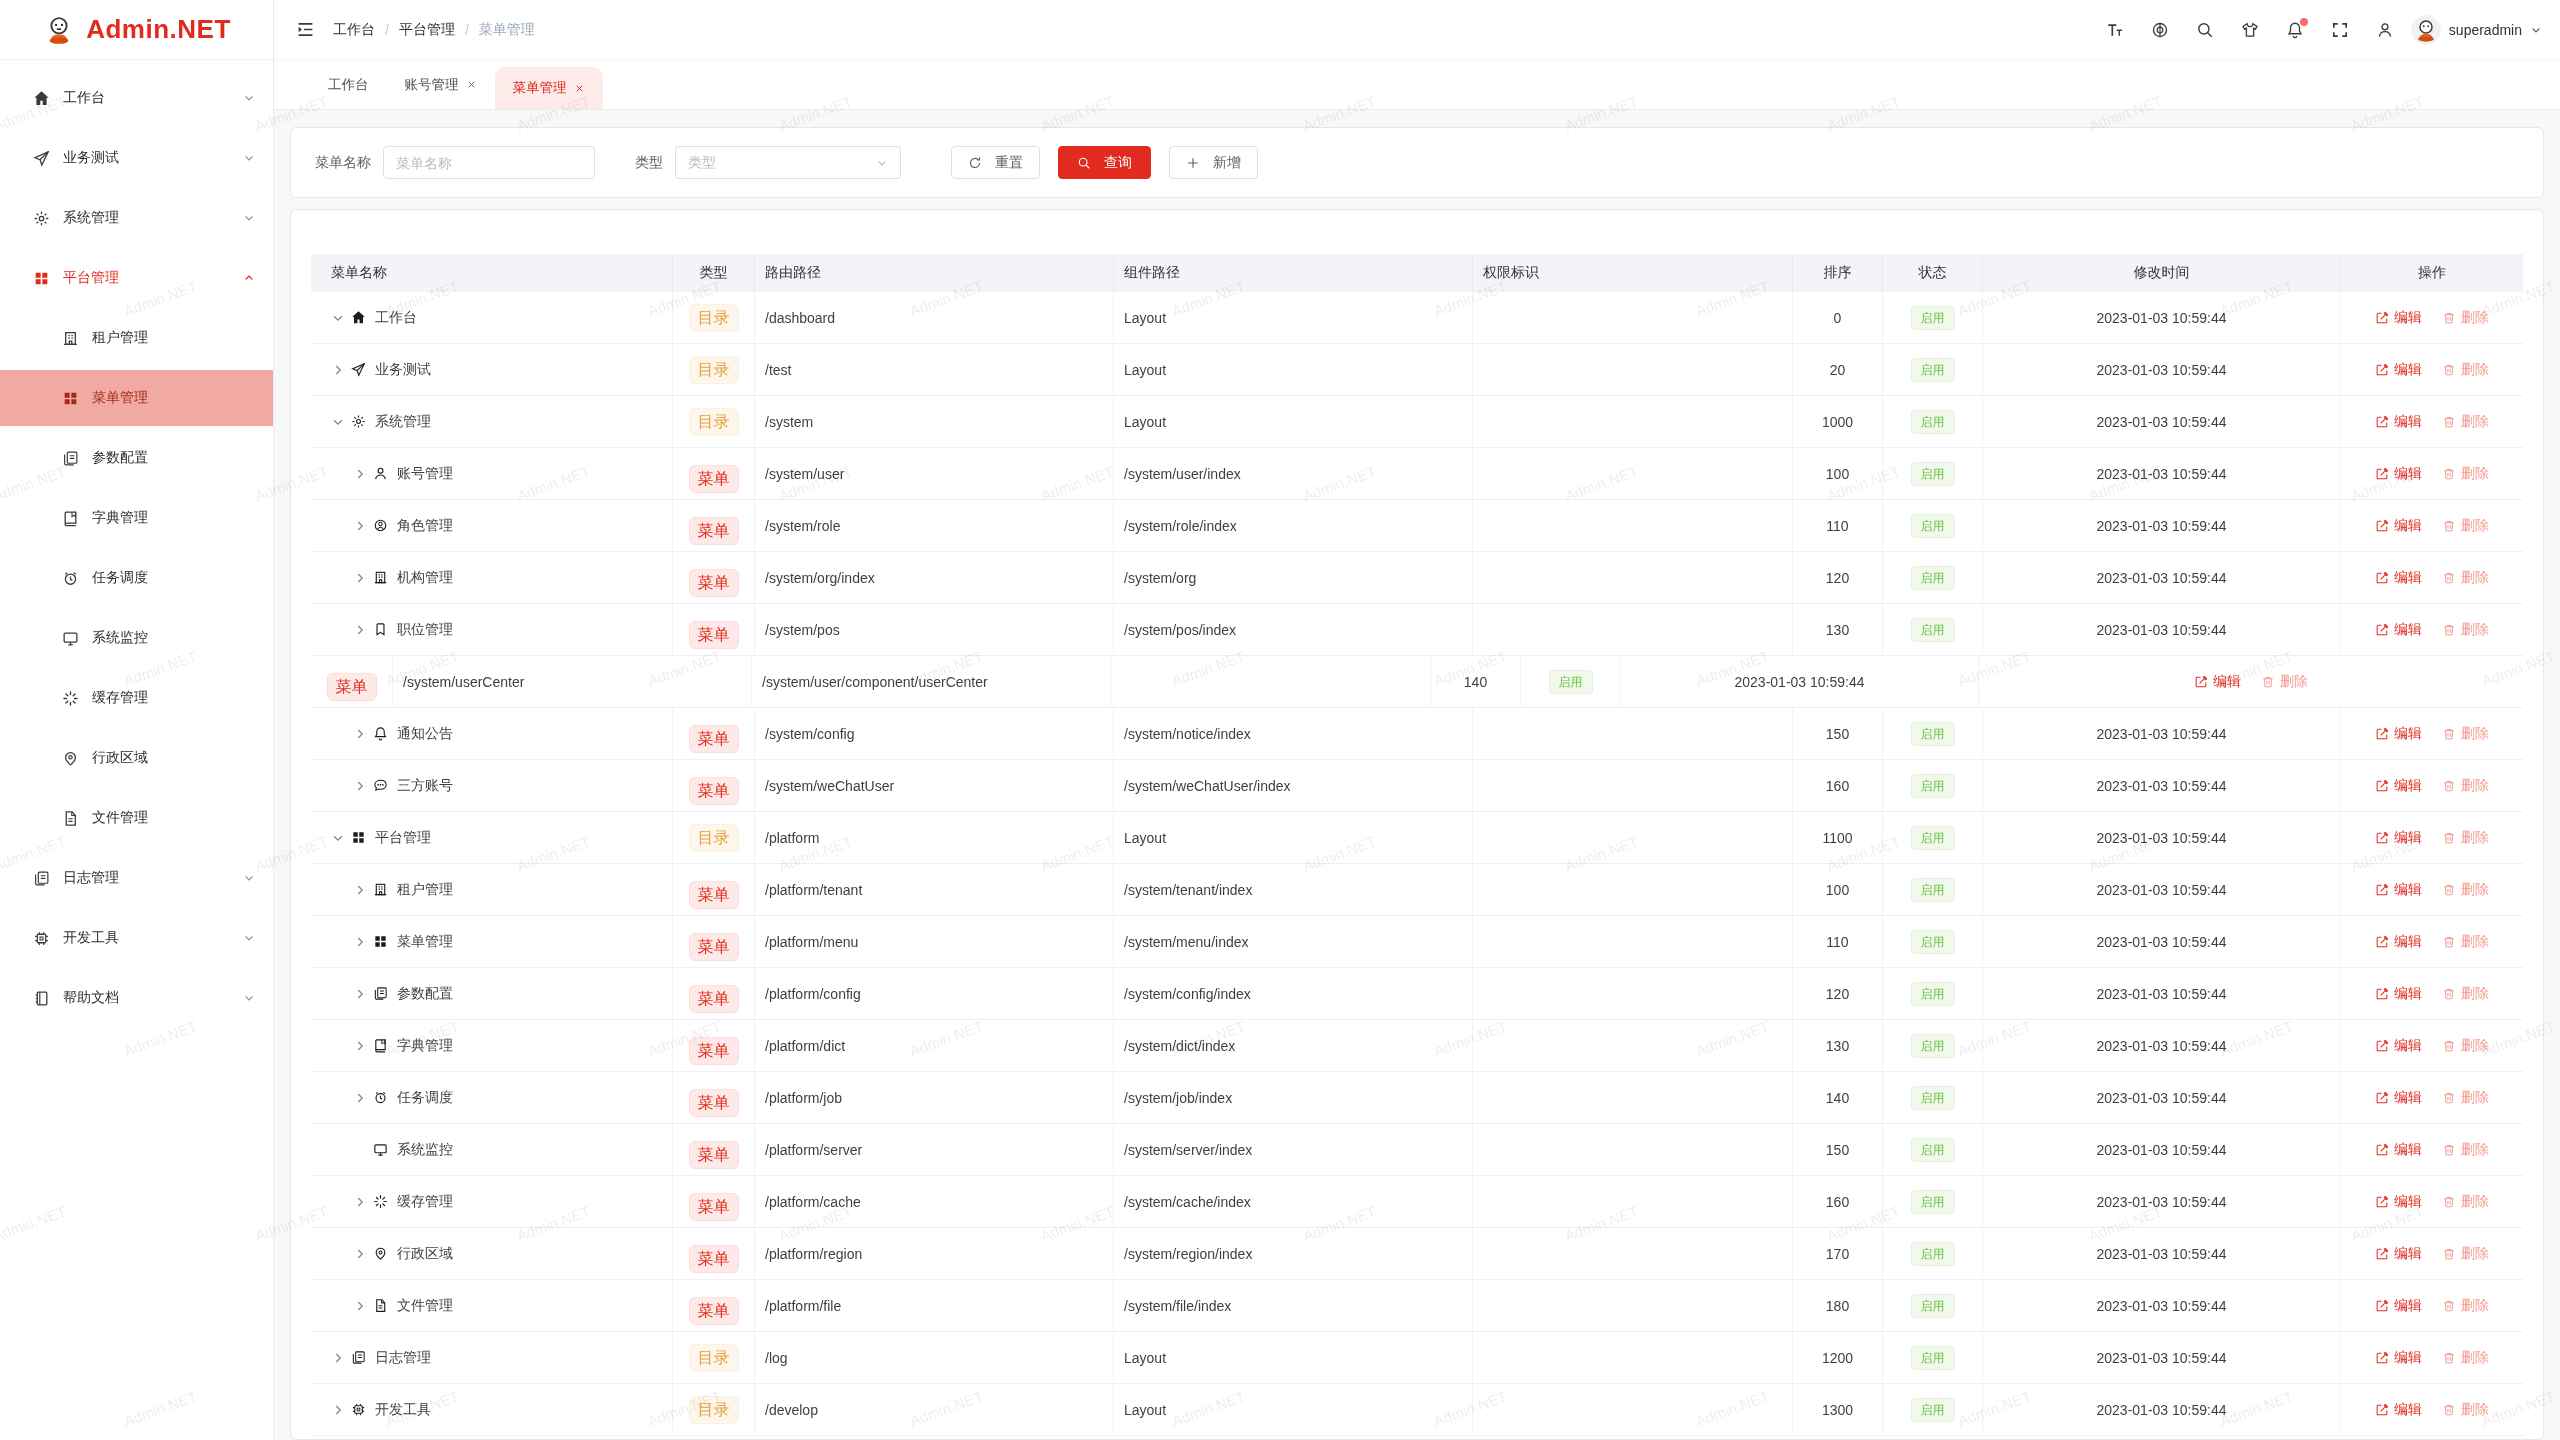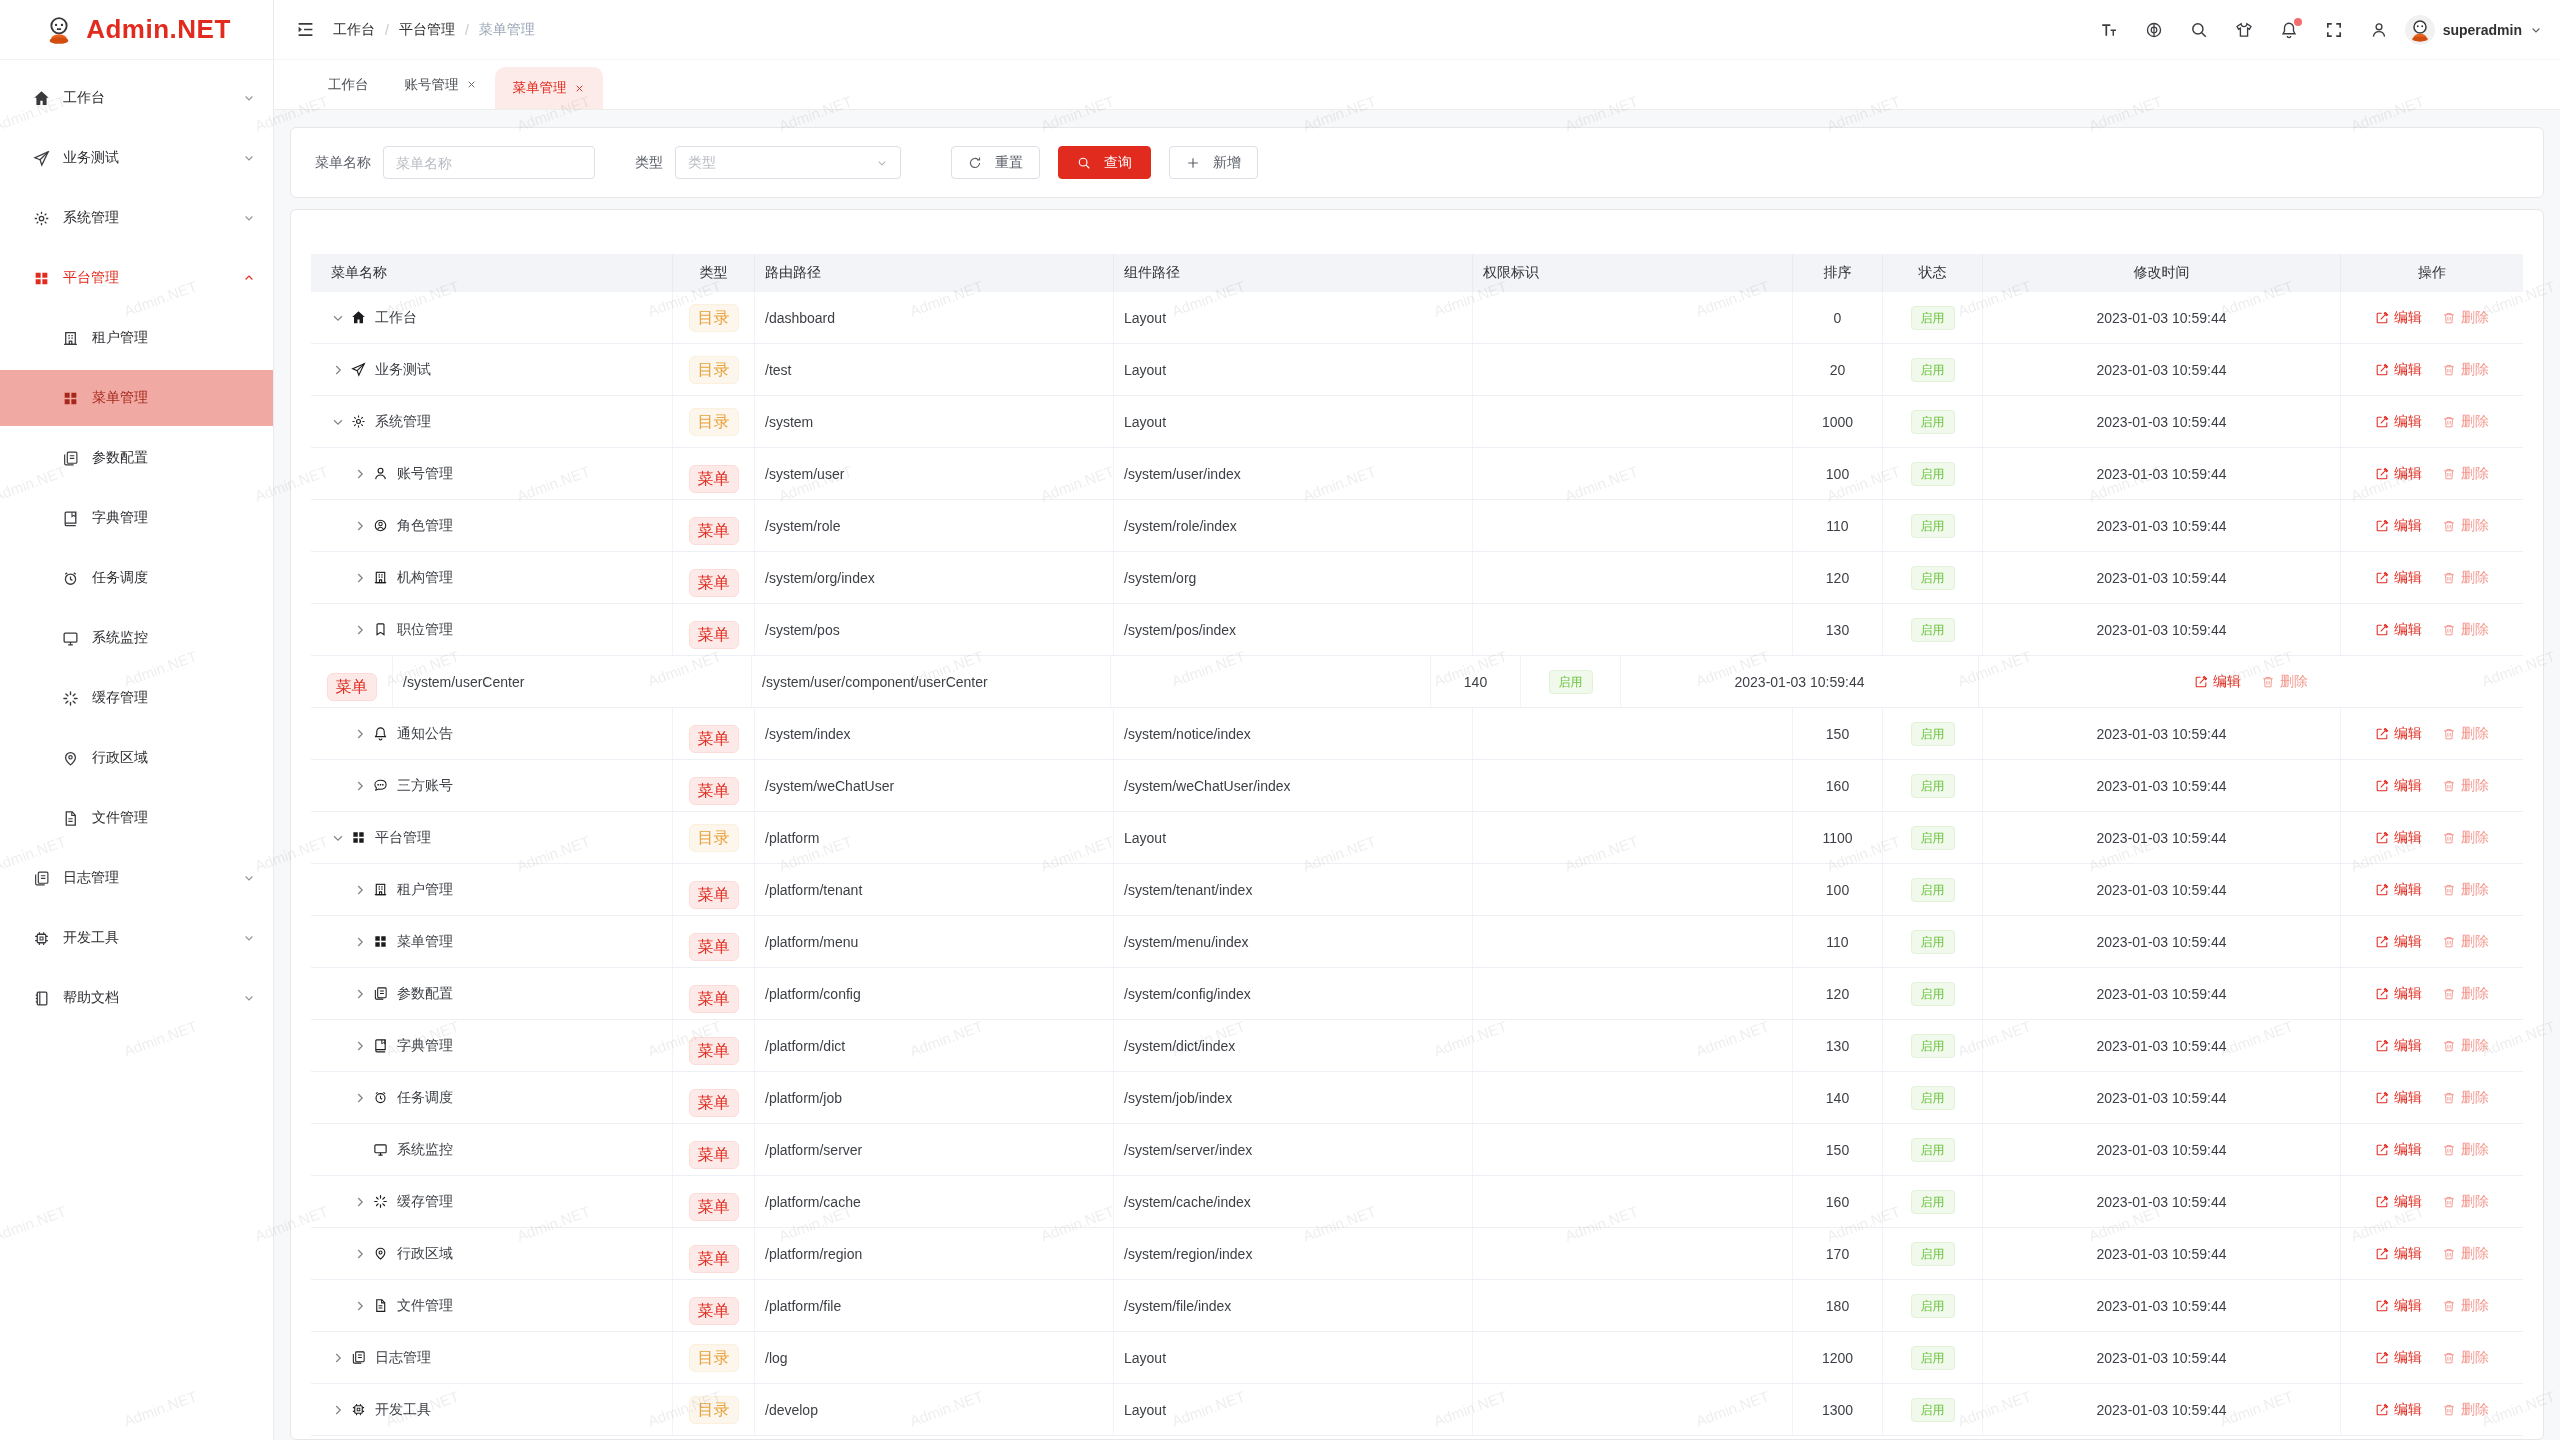--- a/index.html
+++ b/index.html
@@ -25,21 +25,21 @@
   .menu-item.selected, .menu-item.selected .mi-icon { color:var(--sidebar-selected-text); }
 
   
   .main { flex:1; min-width:0; display:flex; flex-direction:column; background:#f7f8fa; }
   .topbar { height:60px; background:#fff; display:flex; align-items:center; padding:0 18px 0 22px; border-bottom:1px solid #f4f4f5; }
   .fold { width:19px; height:19px; color:#3a3a3e; cursor:pointer; }
   .breadcrumb { display:flex; align-items:center; margin-left:18px; }
   .bc-item { color:#303133; }
   .bc-sep { color:#c6cad1; margin:0 10px; }
   .bc-item.last { color:#9aa6b6; }
-  .top-right { margin-left:auto; display:flex; align-items:center; gap:15px;font-weight:bold; }
+  .top-right { margin-left:auto; display:flex; align-items:center; gap:15px; }
   .tb-ico { width:18px; height:18px; color:#3c3c40; cursor:pointer; position:relative; }
   .tb-ico .dot { position:absolute; top:-3px; right:-4px; width:8px; height:8px; border-radius:50%; background:#f56c6c; }
   .user { display:flex; align-items:center; gap:8px; cursor:pointer; margin-left:2px; }
   .avatar { width:30px; height:30px; border-radius:50%; overflow:hidden; }
   .user-name { color:#303133; }
   .user .chev { width:12px; height:12px; color:#606266; }
 
   
   .tabbar { height:50px; background:#fff; border-bottom:1px solid #ededee; display:flex; align-items:center; padding-left:36px; }
   .tab { display:flex; align-items:center; gap:7px; padding:0 18px; height:50px; font-size:13.5px; color:#4a4d52; cursor:pointer; }
@@ -807,21 +807,21 @@
                   <svg viewBox="0 0 16 16" width="100%" height="100%">
                     <path d="M8 2a4 4 0 00-4 4v3L2.7 11.3h10.6L12 9V6a4 4 0 00-4-4z" fill="none" stroke="currentColor" stroke-width="1.2"></path>
                     <path d="M6.5 13.3a1.5 1.5 0 003 0" fill="none" stroke="currentColor" stroke-width="1.2"></path>
                   </svg>
                 </span>
                 <span>通知公告</span>
               </span>
               <span class="td c1 center">
                 <span class="badge menu">菜单</span>
               </span>
-              <span class="td c2">/system/index</span>
+              <span class="td c2">/system/config</span>
               <span class="td c3">/system/notice/index</span>
               <span class="td c4"></span>
               <span class="td c5 center">150</span>
               <span class="td c6 center">
                 <span class="status">启用</span>
               </span>
               <span class="td c7 center">2023-01-03 10:59:44</span>
               <span class="td c8 center">
                 <span class="act edit">
                   <span class="a-ico ico">

